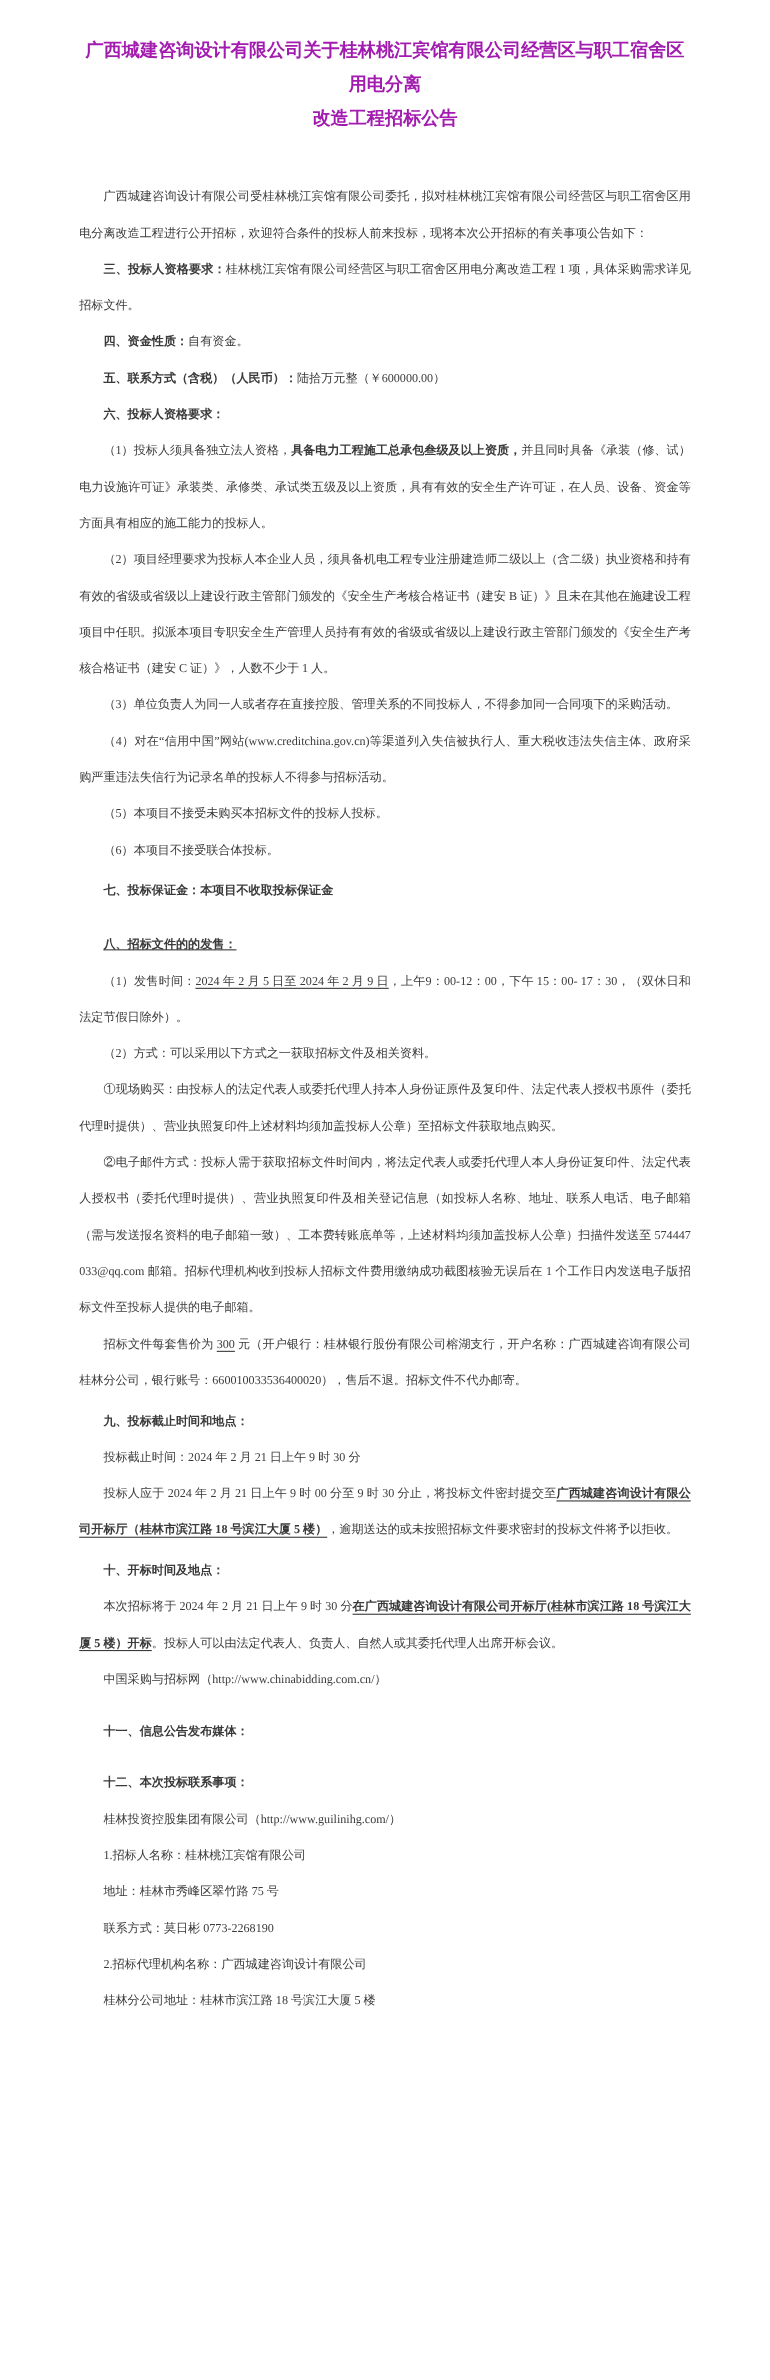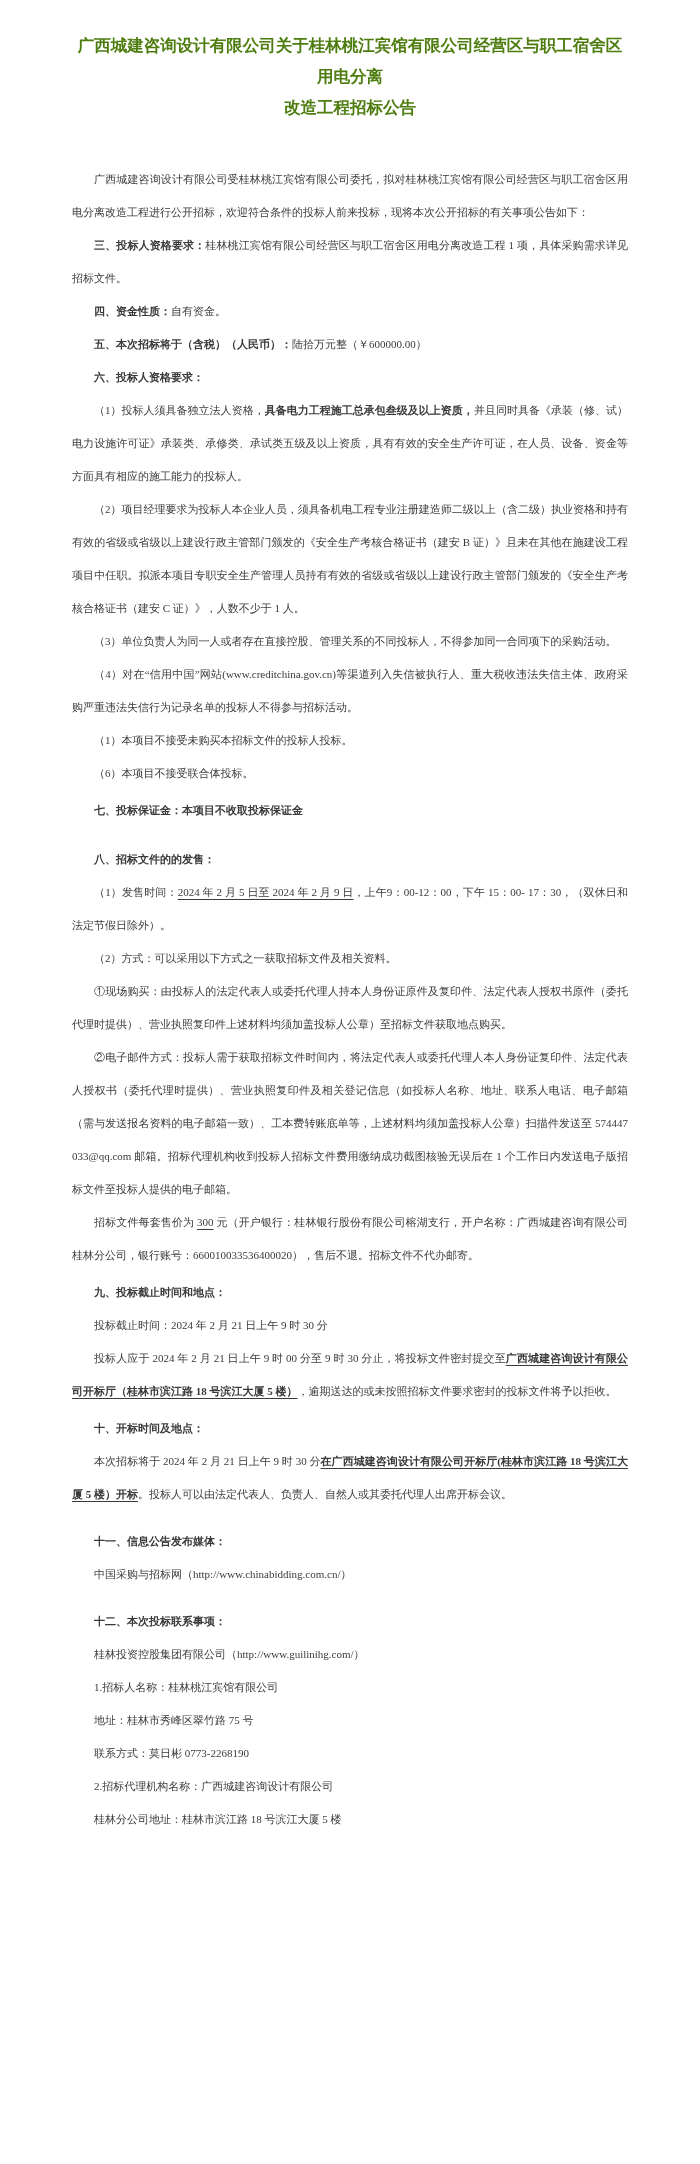--- a/index.html
+++ b/index.html
@@ -16,21 +16,21 @@
     padding: 30px 72px 40px 72px;
     font-family: "Liberation Serif", "DejaVu Serif", serif;
     color: #3a3a3a;
     overflow: hidden;
   }
   .doc-title {
     text-align: center;
     font-size: 16.5px;
     font-weight: bold;
     line-height: 31px;
-    color: #4d7c0f;
+    color: #a21caf;
   }
   .doc-title-block {
     margin-bottom: 40px;
   }
   .para {
     font-size: 11px;
     line-height: 33px;
     text-indent: 2em;
     text-align: justify;
     word-break: break-all;
@@ -44,42 +44,42 @@
 <div class="page">
   <div class="doc-title-block">
     <div class="doc-title">广西城建咨询设计有限公司关于桂林桃江宾馆有限公司经营区与职工宿舍区用电分离</div>
     <div class="doc-title">改造工程招标公告</div>
   </div>
 
   <div id="doc-body">
       <div class="para"><span>广西城建咨询设计有限公司受桂林桃江宾馆有限公司委托，拟对桂林桃江宾馆有限公司经营区与职工宿舍区用电分离改造工程进行公开招标，欢迎符合条件的投标人前来投标，现将本次公开招标的有关事项公告如下：</span></div>
       <div class="para"><span class="b">三、投标人资格要求：</span><span>桂林桃江宾馆有限公司经营区与职工宿舍区用电分离改造工程 1 项，具体采购需求详见招标文件。</span></div>
       <div class="para"><span class="b">四、资金性质：</span><span>自有资金。</span></div>
-      <div class="para"><span class="b">五、本次招标将于（含税）（人民币）：</span><span>陆拾万元整（￥600000.00）</span></div>
+      <div class="para"><span class="b">五、联系方式（含税）（人民币）：</span><span>陆拾万元整（￥600000.00）</span></div>
       <div class="para"><span class="b">六、投标人资格要求：</span></div>
       <div class="para"><span>（1）投标人须具备独立法人资格，</span><span class="b">具备电力工程施工总承包叁级及以上资质，</span><span>并且同时具备《承装（修、试）电力设施许可证》承装类、承修类、承试类五级及以上资质，具有有效的安全生产许可证，在人员、设备、资金等方面具有相应的施工能力的投标人。</span></div>
       <div class="para"><span>（2）项目经理要求为投标人本企业人员，须具备机电工程专业注册建造师二级以上（含二级）执业资格和持有有效的省级或省级以上建设行政主管部门颁发的《安全生产考核合格证书（建安 B 证）》且未在其他在施建设工程项目中任职。拟派本项目专职安全生产管理人员持有有效的省级或省级以上建设行政主管部门颁发的《安全生产考核合格证书（建安 C 证）》，人数不少于 1 人。</span></div>
       <div class="para"><span>（3）单位负责人为同一人或者存在直接控股、管理关系的不同投标人，不得参加同一合同项下的采购活动。</span></div>
       <div class="para"><span>（4）对在“信用中国”网站(www.creditchina.gov.cn)等渠道列入失信被执行人、重大税收违法失信主体、政府采购严重违法失信行为记录名单的投标人不得参与招标活动。</span></div>
-      <div class="para"><span>（1）本项目不接受未购买本招标文件的投标人投标。</span></div>
+      <div class="para"><span>（5）本项目不接受未购买本招标文件的投标人投标。</span></div>
       <div class="para"><span>（6）本项目不接受联合体投标。</span></div>
       <div class="para" style="margin-top: 4px;"><span class="b">七、投标保证金：本项目不收取投标保证金</span></div>
-      <div class="para" style="margin-top: 16px;"><span class="b">八、招标文件的的发售：</span></div>
+      <div class="para" style="margin-top: 16px; text-decoration: underline;"><span class="b">八、招标文件的的发售：</span></div>
       <div class="para"><span>（1）发售时间：</span><span class="u">2024 年 2 月 5 日至 2024 年 2 月 9 日</span><span>，上午9：00-12：00，下午 15：00- 17：30，（双休日和法定节假日除外）。</span></div>
       <div class="para"><span>（2）方式：可以采用以下方式之一获取招标文件及相关资料。</span></div>
       <div class="para"><span>①现场购买：由投标人的法定代表人或委托代理人持本人身份证原件及复印件、法定代表人授权书原件（委托代理时提供）、营业执照复印件上述材料均须加盖投标人公章）至招标文件获取地点购买。</span></div>
       <div class="para"><span>②电子邮件方式：投标人需于获取招标文件时间内，将法定代表人或委托代理人本人身份证复印件、法定代表人授权书（委托代理时提供）、营业执照复印件及相关登记信息（如投标人名称、地址、联系人电话、电子邮箱（需与发送报名资料的电子邮箱一致）、工本费转账底单等，上述材料均须加盖投标人公章）扫描件发送至 574447033@qq.com 邮箱。招标代理机构收到投标人招标文件费用缴纳成功截图核验无误后在 1 个工作日内发送电子版招标文件至投标人提供的电子邮箱。</span></div>
       <div class="para"><span>招标文件每套售价为 </span><span class="u">300</span><span> 元（开户银行：桂林银行股份有限公司榕湖支行，开户名称：广西城建咨询有限公司桂林分公司，银行账号：660010033536400020），售后不退。招标文件不代办邮寄。</span></div>
       <div class="para" style="margin-top: 4px;"><span class="b">九、投标截止时间和地点：</span></div>
       <div class="para"><span>投标截止时间：2024 年 2 月 21 日上午 9 时 30 分</span></div>
       <div class="para"><span>投标人应于 2024 年 2 月 21 日上午 9 时 00 分至 9 时 30 分止，将投标文件密封提交至</span><span class="b u">广西城建咨询设计有限公司开标厅（桂林市滨江路 18 号滨江大厦 5 楼）</span><span>，逾期送达的或未按照招标文件要求密封的投标文件将予以拒收。</span></div>
       <div class="para" style="margin-top: 4px;"><span class="b">十、开标时间及地点：</span></div>
       <div class="para"><span>本次招标将于 2024 年 2 月 21 日上午 9 时 30 分</span><span class="b u">在广西城建咨询设计有限公司开标厅(桂林市滨江路 18 号滨江大厦 5 楼）开标</span><span>。投标人可以由法定代表人、负责人、自然人或其委托代理人出席开标会议。</span></div>
+      <div class="para"><span>中国采购与招标网（http://www.chinabidding.com.cn/）</span></div>
       <div class="para" style="margin-top: 14px;"><span class="b">十一、信息公告发布媒体：</span></div>
-      <div class="para"><span>中国采购与招标网（http://www.chinabidding.com.cn/）</span></div>
       <div class="para" style="margin-top: 14px;"><span class="b">十二、本次投标联系事项：</span></div>
       <div class="para"><span>桂林投资控股集团有限公司（http://www.guilinihg.com/）</span></div>
       <div class="para"><span>1.招标人名称：桂林桃江宾馆有限公司</span></div>
       <div class="para"><span>地址：桂林市秀峰区翠竹路 75 号</span></div>
       <div class="para"><span>联系方式：莫日彬 0773-2268190</span></div>
       <div class="para"><span>2.招标代理机构名称：广西城建咨询设计有限公司</span></div>
       <div class="para"><span>桂林分公司地址：桂林市滨江路 18 号滨江大厦 5 楼</span></div>
     </div>
 
 </div>

